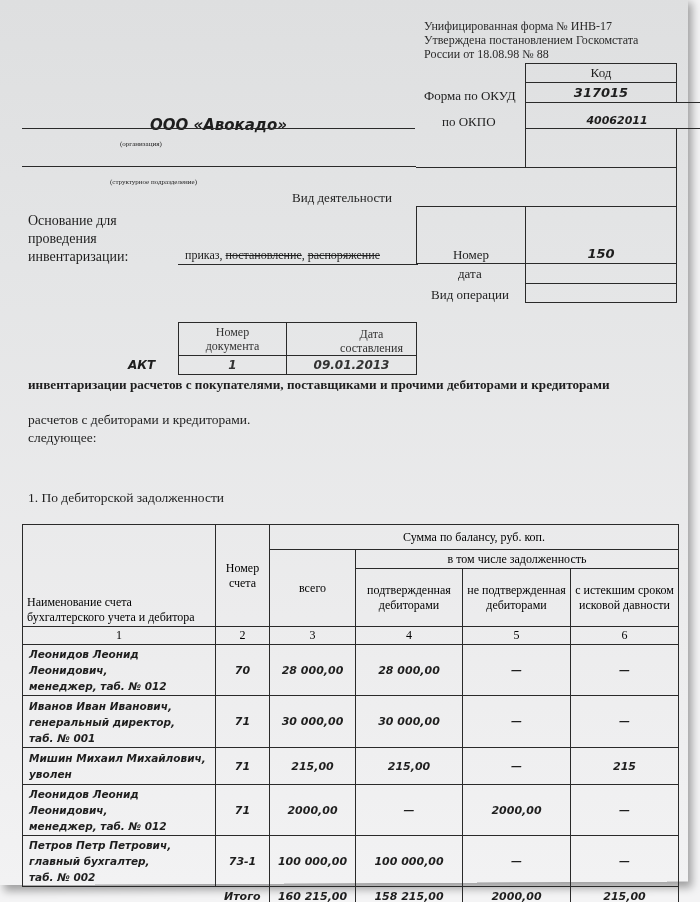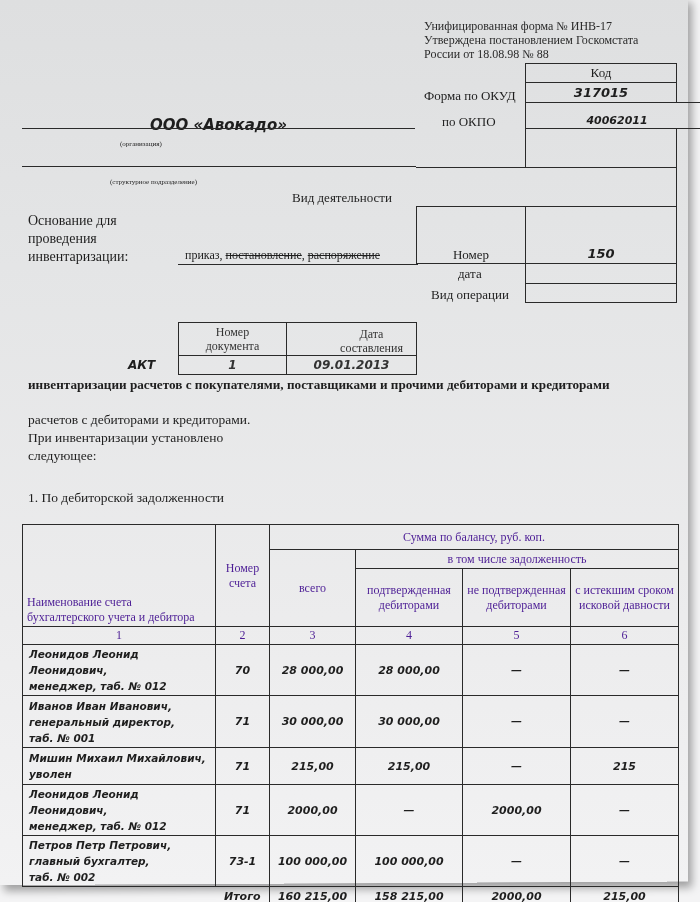--- a/index.html
+++ b/index.html
@@ -14,21 +14,21 @@
   }
   .abs { position: absolute; }
   .serif { font-family: "Liberation Serif", serif; }
   .ital { font-family: "DejaVu Sans", sans-serif; font-style: italic; font-weight: bold; }
   .line { position: absolute; height: 0; border-top: 1.5px solid #2a2a2a; }
   .box { position: absolute; border: 1.5px solid #2a2a2a; }
   .small { font-size: 7px; }
   table { border-collapse: collapse; }
   .main-table { position: absolute; left: 22px; top: 524px; width: 656px; table-layout: fixed; }
   .main-table td { border: 1.5px solid #2a2a2a; font-size: 12px; text-align: center; vertical-align: middle; padding: 1px 3px; line-height: 15px; }
-  .main-table td.hdr { font-family: "Liberation Serif", serif; font-size: 12px; color: #4c1d95; }
+  .main-table td.hdr { font-family: "Liberation Serif", serif; font-size: 12px; color: #000000; }
   .main-table td.name { text-align: left; font-family: "DejaVu Sans", sans-serif; font-style: italic; font-weight: bold; font-size: 10.5px; line-height: 16px; padding-left: 6px; }
   .main-table td.val { font-family: "DejaVu Sans", sans-serif; font-style: italic; font-weight: bold; font-size: 11px; }
   .main-table td.noborder { border: none; }
   .strike { text-decoration: line-through; }
   .doc-table { position: absolute; left: 178px; top: 322px; table-layout: fixed; }
   .doc-table td { border: 1.5px solid #2a2a2a; text-align: center; font-size: 12px; line-height: 14px; color: #333; }
 </style>
 </head>
 <body>
 
@@ -96,21 +96,20 @@
     <td class="ital">1</td>
     <td class="ital">09.01.2013</td>
   </tr>
 </tbody>
   </table>
 
 <div class="abs" style="left:28px; top:377px; font-family:'Liberation Serif', serif; font-weight:bold; font-size:13.2px;">инвентаризации расчетов с покупателями, поставщиками и прочими дебиторами и кредиторами</div>
 
 <div class="abs serif" style="left:28px; top:411px; font-size:13.5px; line-height:18px;">
   <div>расчетов с дебиторами и кредиторами.</div>
-  <div>При инвентаризации установлено</div>
   <div>следующее:</div>
 </div>
 <div class="abs serif" style="left:28px; top:490px; font-size:13.5px;">1. По дебиторской задолженности</div>
 
 <table class="main-table">
   <colgroup>
     <col style="width:193px">
       <col style="width:54px">
       <col style="width:86px">
       <col style="width:107px">

